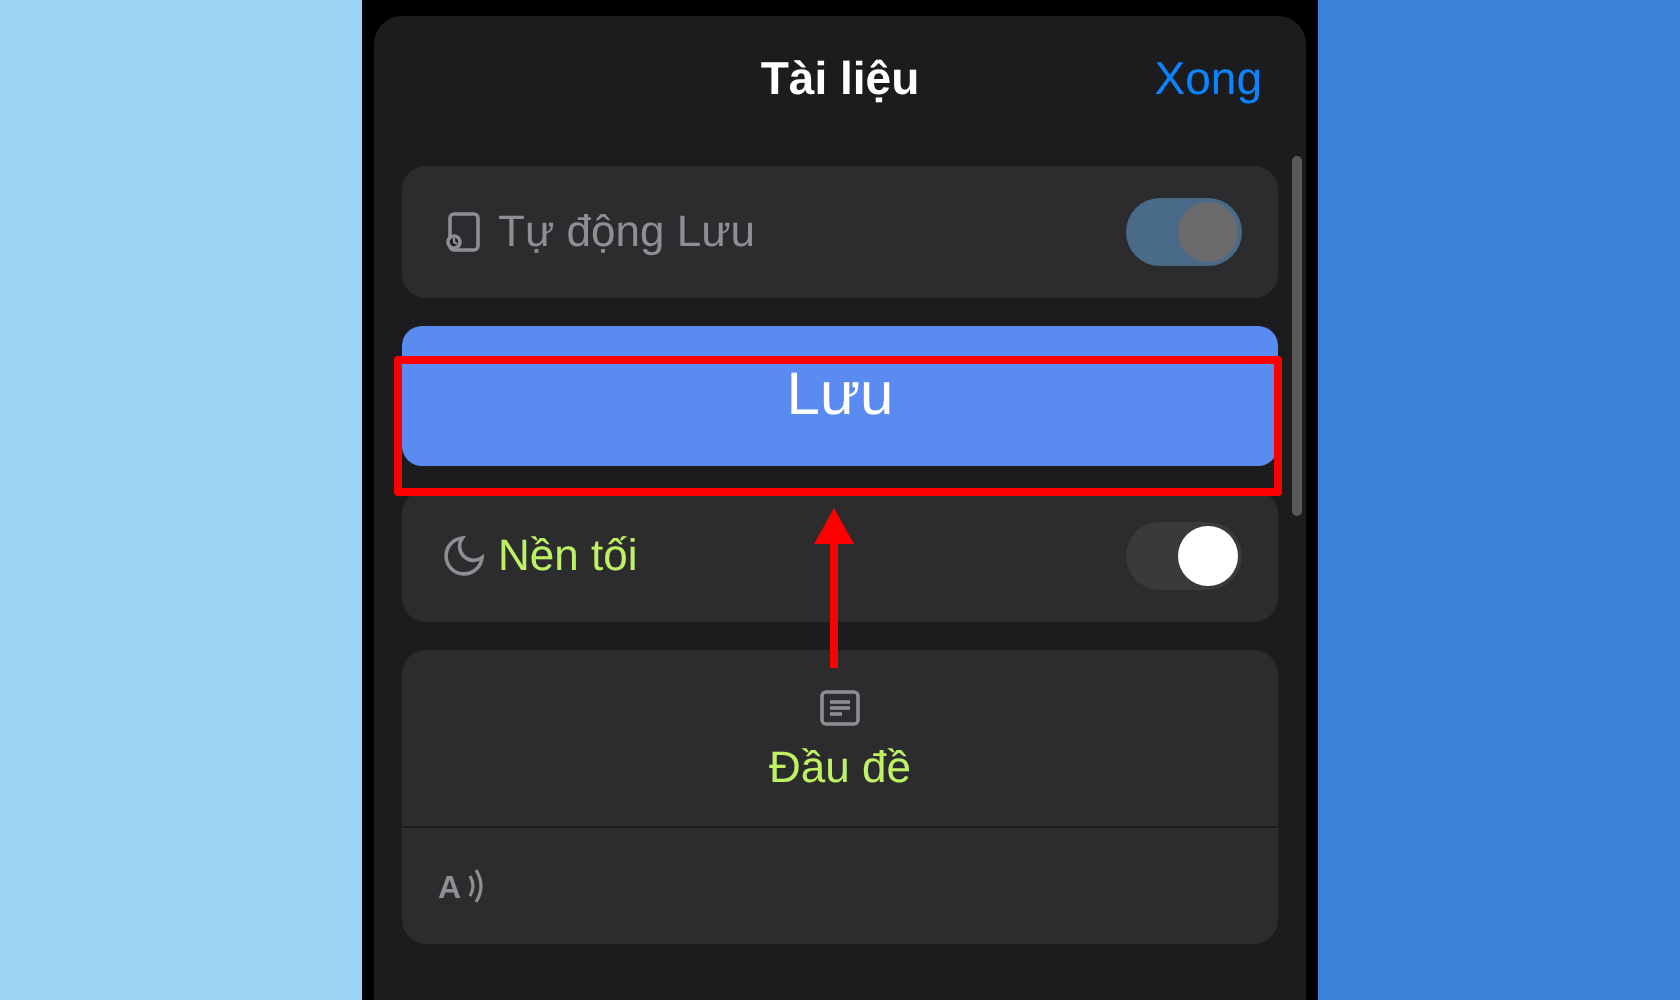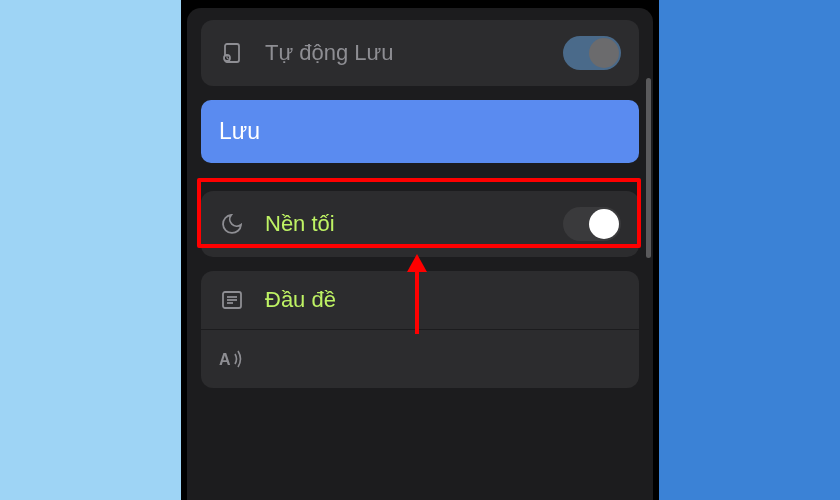--- a/index.html
+++ b/index.html
@@ -49,26 +49,27 @@
   }
   .section {
     margin: 12px 14px 0 14px;
   }
   .row {
     background: #2c2c2e;
     border-radius: 12px;
     padding: 16px 18px;
     display: flex;
     align-items: center;
-    gap: 20px;
+    gap: 4px;
     margin-bottom: 14px;
   }
   .row.group-top {
     border-radius: 12px 12px 0 0;
     margin-bottom: 1px;
+    flex-direction: column;
   }
   .row.group-bottom {
     border-radius: 0 0 12px 12px;
   }
   .row-icon {
     width: 26px;
     height: 26px;
     display: flex;
     align-items: center;
     justify-content: center;
@@ -106,25 +107,25 @@
     background: #3a3a3c;
   }
   .toggle.dark-on .knob {
     background: #fff;
     right: 2px;
   }
   .save-btn {
     background: #5a8bf0;
     border-radius: 10px;
     padding: 18px;
-    text-align: left;
+    text-align: center;
     color: #fff;
-    font-size: 23px;
+    font-size: 30px;
     font-weight: 400;
-    margin-bottom: 28px;
+    margin-bottom: 12px;
     cursor: pointer;
   }
   .highlight-box {
     position: absolute;
     border: 4px solid #ff0000;
     pointer-events: none;
     border-radius: 2px;
   }
   .arrow {
     position: absolute;
@@ -155,20 +156,24 @@
   }
   svg { display: block; }
 </style>
 </head>
 <body>
 
 <div class="phone">
   <div class="sheet">
     <div class="scroll-indicator"></div>
 
+    <div class="sheet-header">
+      <div class="sheet-title">Tài liệu</div>
+      <div class="done-btn">Xong</div>
+    </div>
 
     <div class="section">
 
       <div class="row">
         <div class="row-icon">
           <svg width="24" height="24" viewBox="0 0 24 24" fill="none" stroke="#8e8e93" stroke-width="1.8">
             <rect x="5" y="3" width="14" height="18" rx="2"></rect>
             <circle cx="7" cy="17" r="3" fill="#1c1c1e"></circle>
             <path d="M7 15 l0 2 l1.5 1" stroke-width="1.2"></path>
           </svg>

